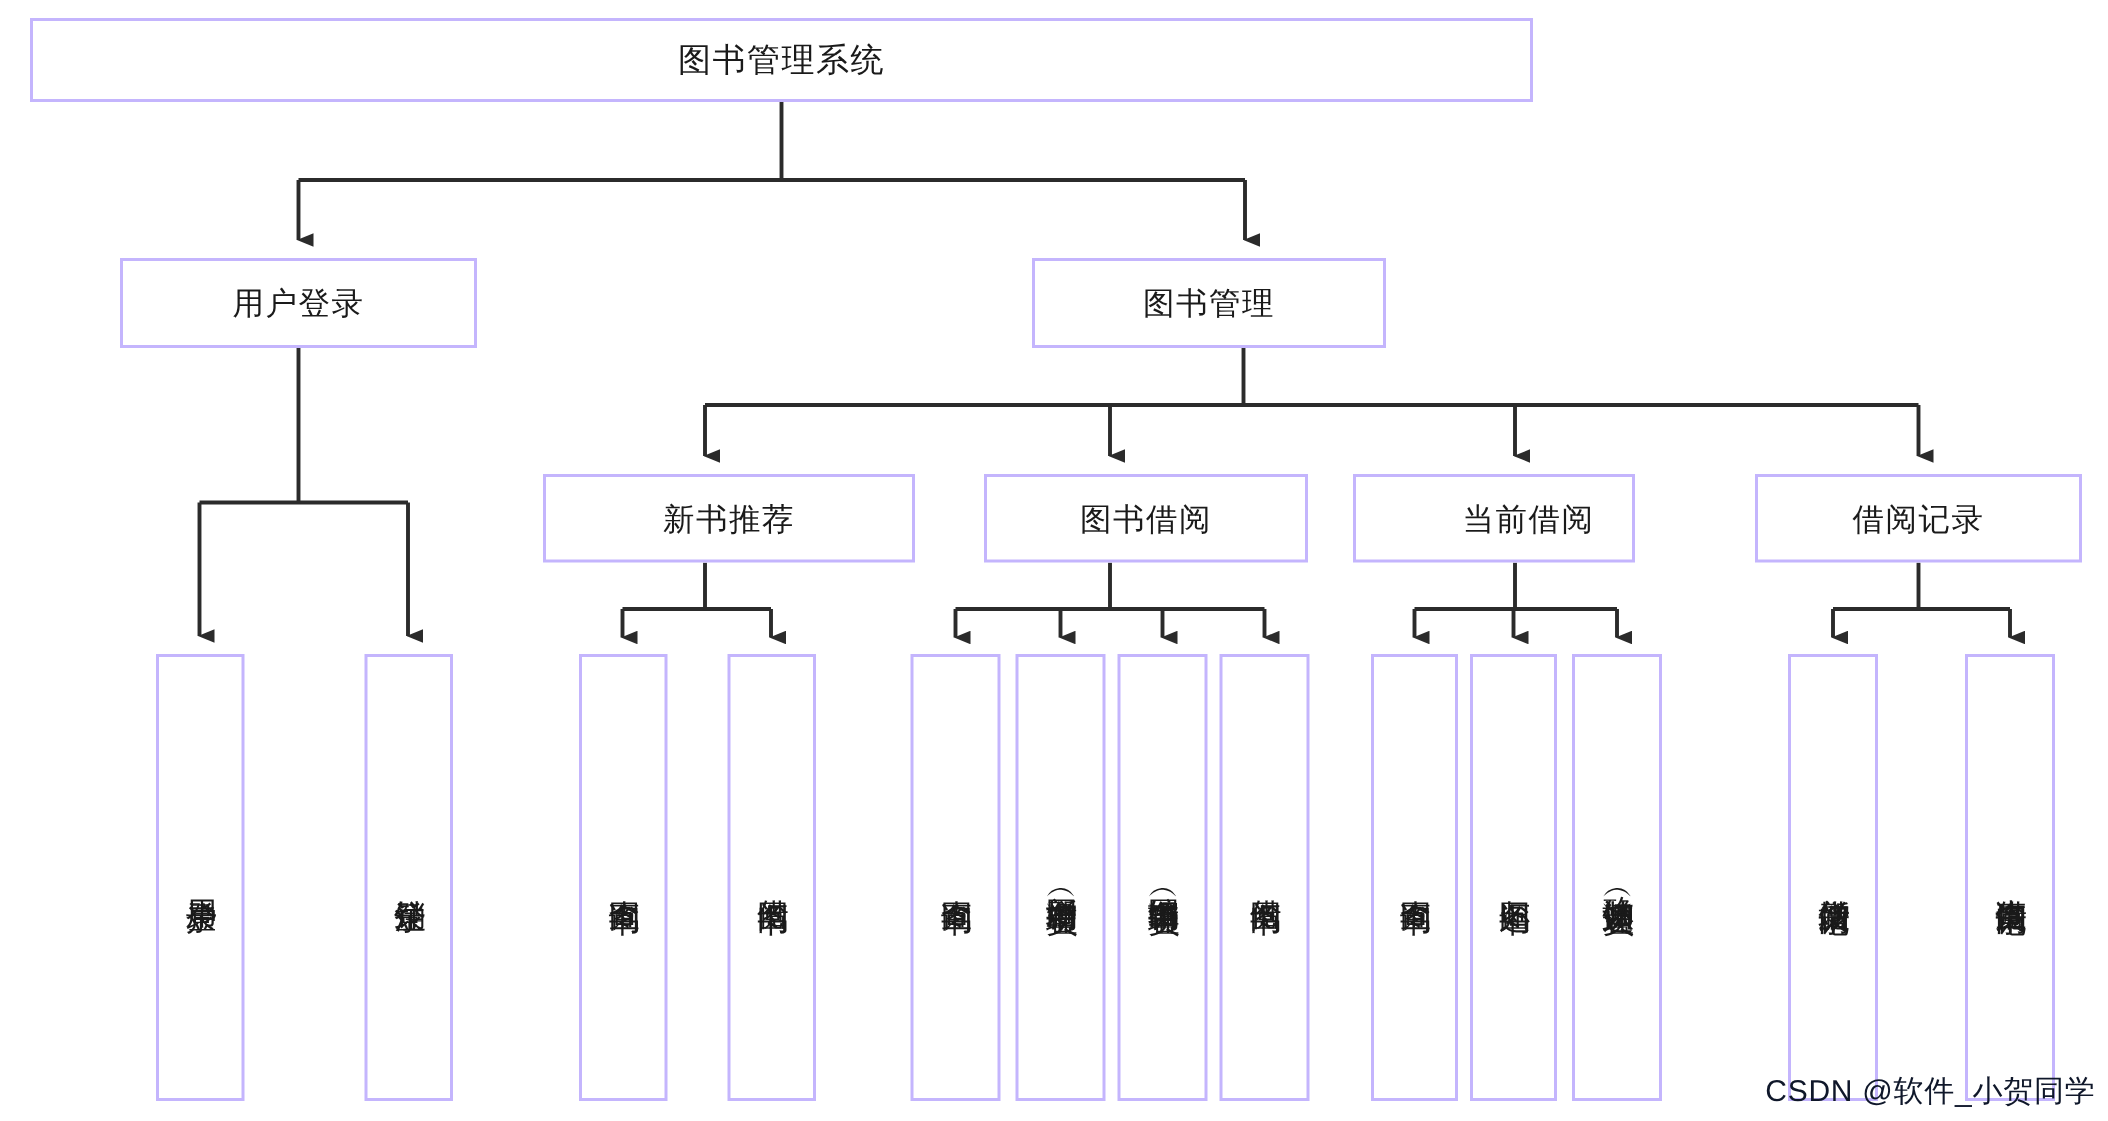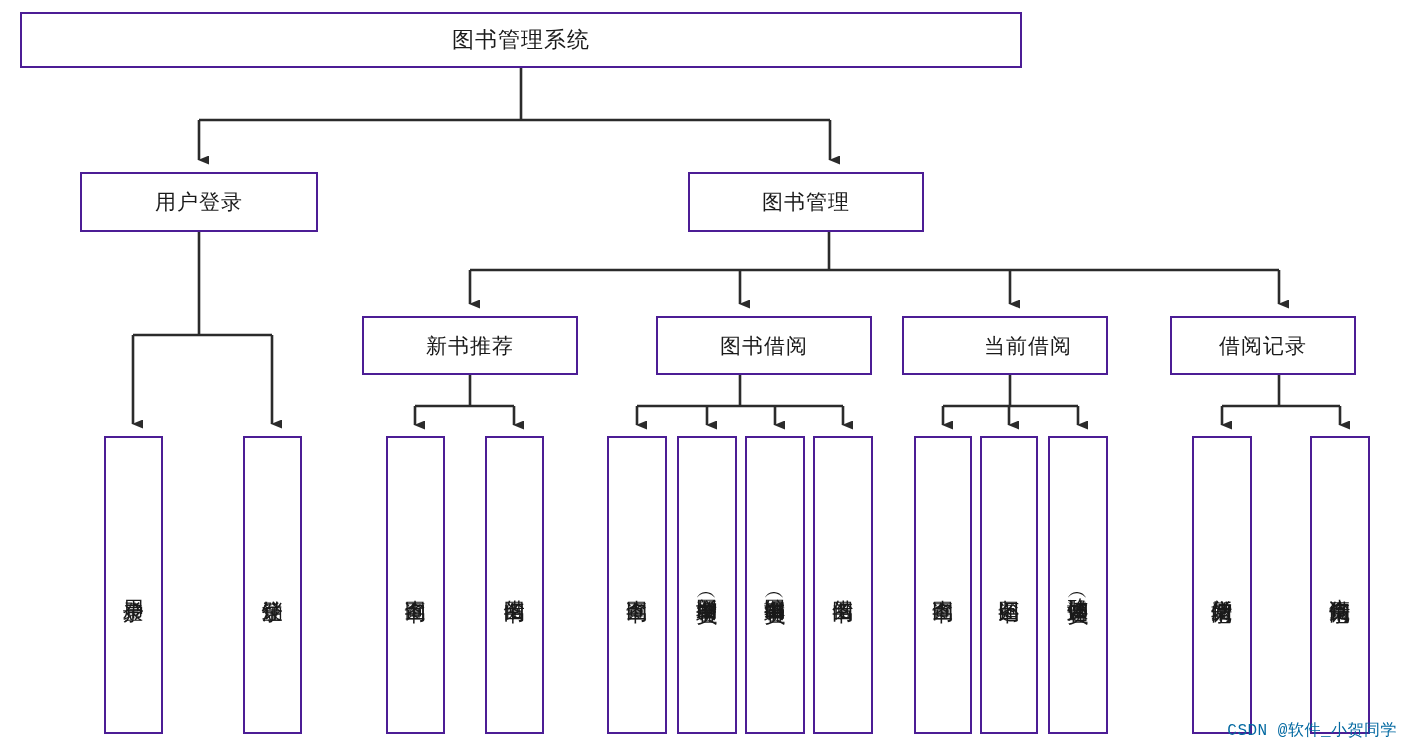--- a/index.html
+++ b/index.html
@@ -20,21 +20,21 @@
   #connector-layer {
     position: absolute;
     left: 0;
     top: 0;
     width: 1405px;
     height: 747px;
   }
   .node-box {
     position: absolute;
     box-sizing: border-box;
-    border: 2px solid #4c1d95;
+    border: 2px solid #c4b5fd;
     background: #ffffff;
     display: flex;
     align-items: center;
     justify-content: center;
     color: #1a1a1a;
   }
   .node-box.horizontal {
     font-size: 21px;
     letter-spacing: 1px;
   }
@@ -52,25 +52,24 @@
     display: block;
     text-align: center;
   }
   #root-node {
     font-size: 22px;
   }
   #watermark {
     position: absolute;
     right: 8px;
     bottom: 6px;
-    font-size: 16px;
-    color: #0369a1;
+    font-size: 20px;
+    color: #0f172a;
     letter-spacing: 0.5px;
     white-space: nowrap;
-    font-family: Liberation Mono, monospace;
   }
 </style>
 </head>
 <body>
 
 <div id="diagram-canvas">
 
   <svg id="connector-layer" viewBox="0 0 1405 747" width="1405" height="747" xmlns="http://www.w3.org/2000/svg">
     <defs>
       <marker id="arrowhead" markerWidth="9" markerHeight="11" refX="4.5" refY="10" orient="auto" markerUnits="userSpaceOnUse">
@@ -125,30 +124,30 @@
     <span class="node-label">图书管理系统</span>
   </div>
 
   <div class="node-box horizontal" style="left:80px; top:172px; width:238px; height:60px;">
     <span class="node-label">用户登录</span>
   </div>
   <div class="node-box horizontal" style="left:688px; top:172px; width:236px; height:60px;">
     <span class="node-label">图书管理</span>
   </div>
 
-  <div class="node-box horizontal" style="left:362px; top:316px; width:216px; height:59px;">
+  <div class="node-box horizontal" style="left:362px; top:316px; width:248px; height:59px;">
     <span class="node-label">新书推荐</span>
   </div>
   <div class="node-box horizontal" style="left:632px; top:316px; width:216px; height:59px;margin-left:24px;">
     <span class="node-label">图书借阅</span>
   </div>
-  <div class="node-box horizontal" style="left:902px; top:316px; width:206px; height:59px;padding-left:46px;">
+  <div class="node-box horizontal" style="left:902px; top:316px; width:188px; height:59px;padding-left:46px;">
     <span class="node-label">当前借阅</span>
   </div>
-  <div class="node-box horizontal" style="left:1170px; top:316px; width:186px; height:59px;">
+  <div class="node-box horizontal" style="left:1170px; top:316px; width:218px; height:59px;">
     <span class="node-label">借阅记录</span>
   </div>
 
   <div class="node-box vertical" style="left:104px; top:436px; width:59px; height:298px;">
     <span class="node-label">用户登录</span>
   </div>
   <div class="node-box vertical" style="left:243px; top:436px; width:59px; height:298px;">
     <span class="node-label">注销登录</span>
   </div>
   <div class="node-box vertical" style="left:386px; top:436px; width:59px; height:298px;">

